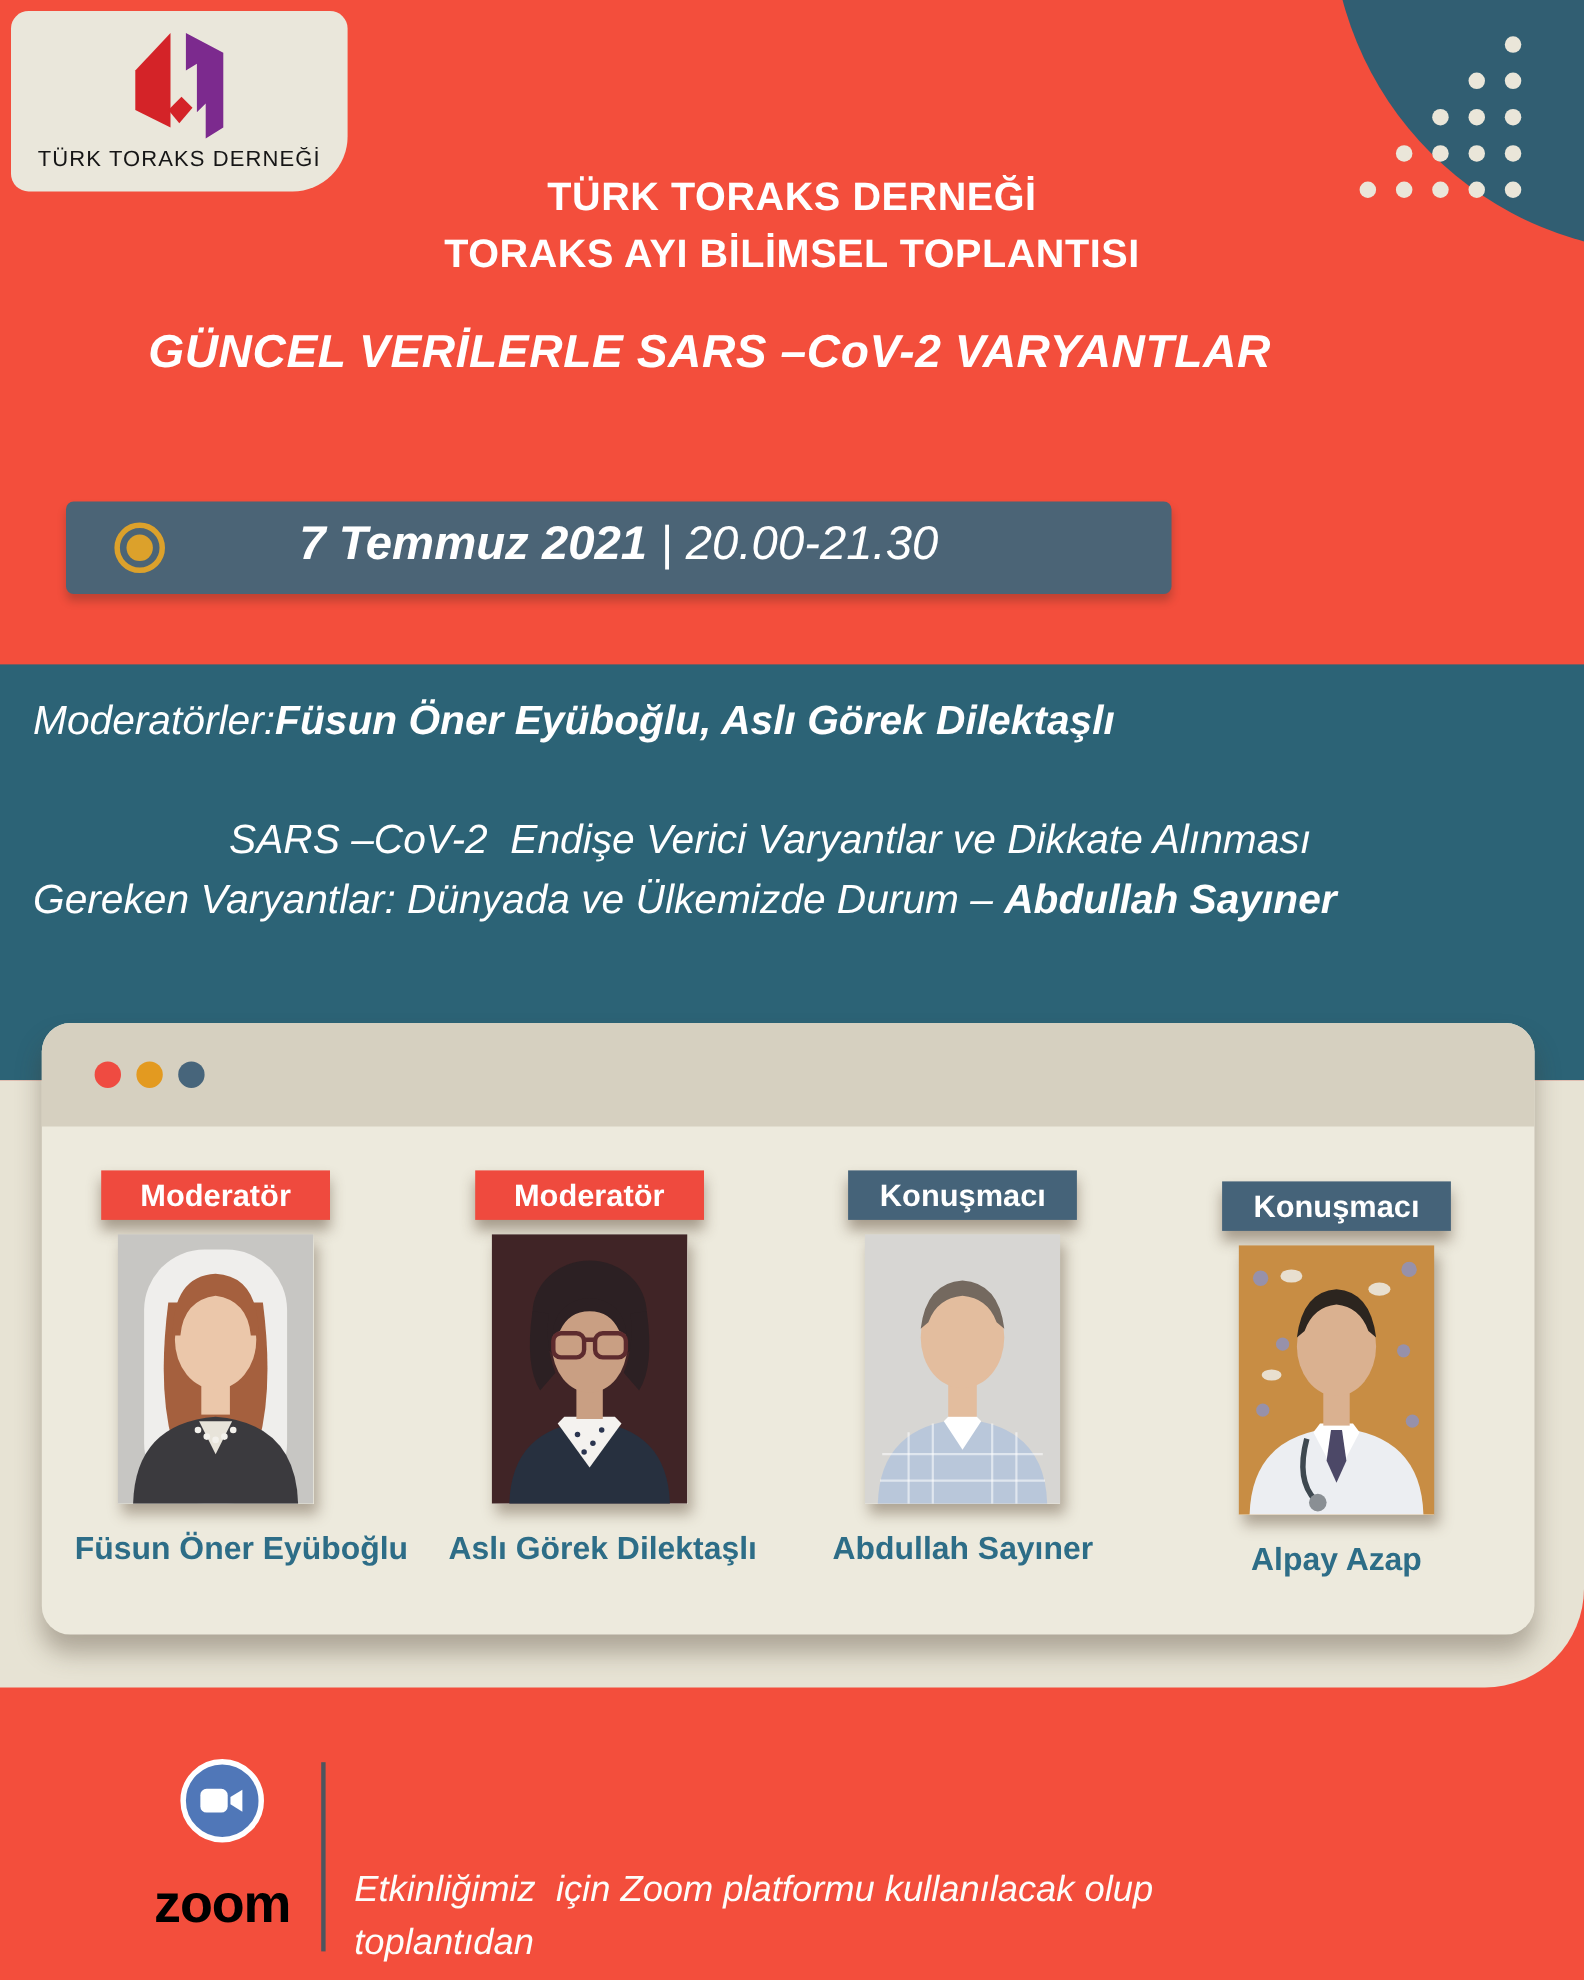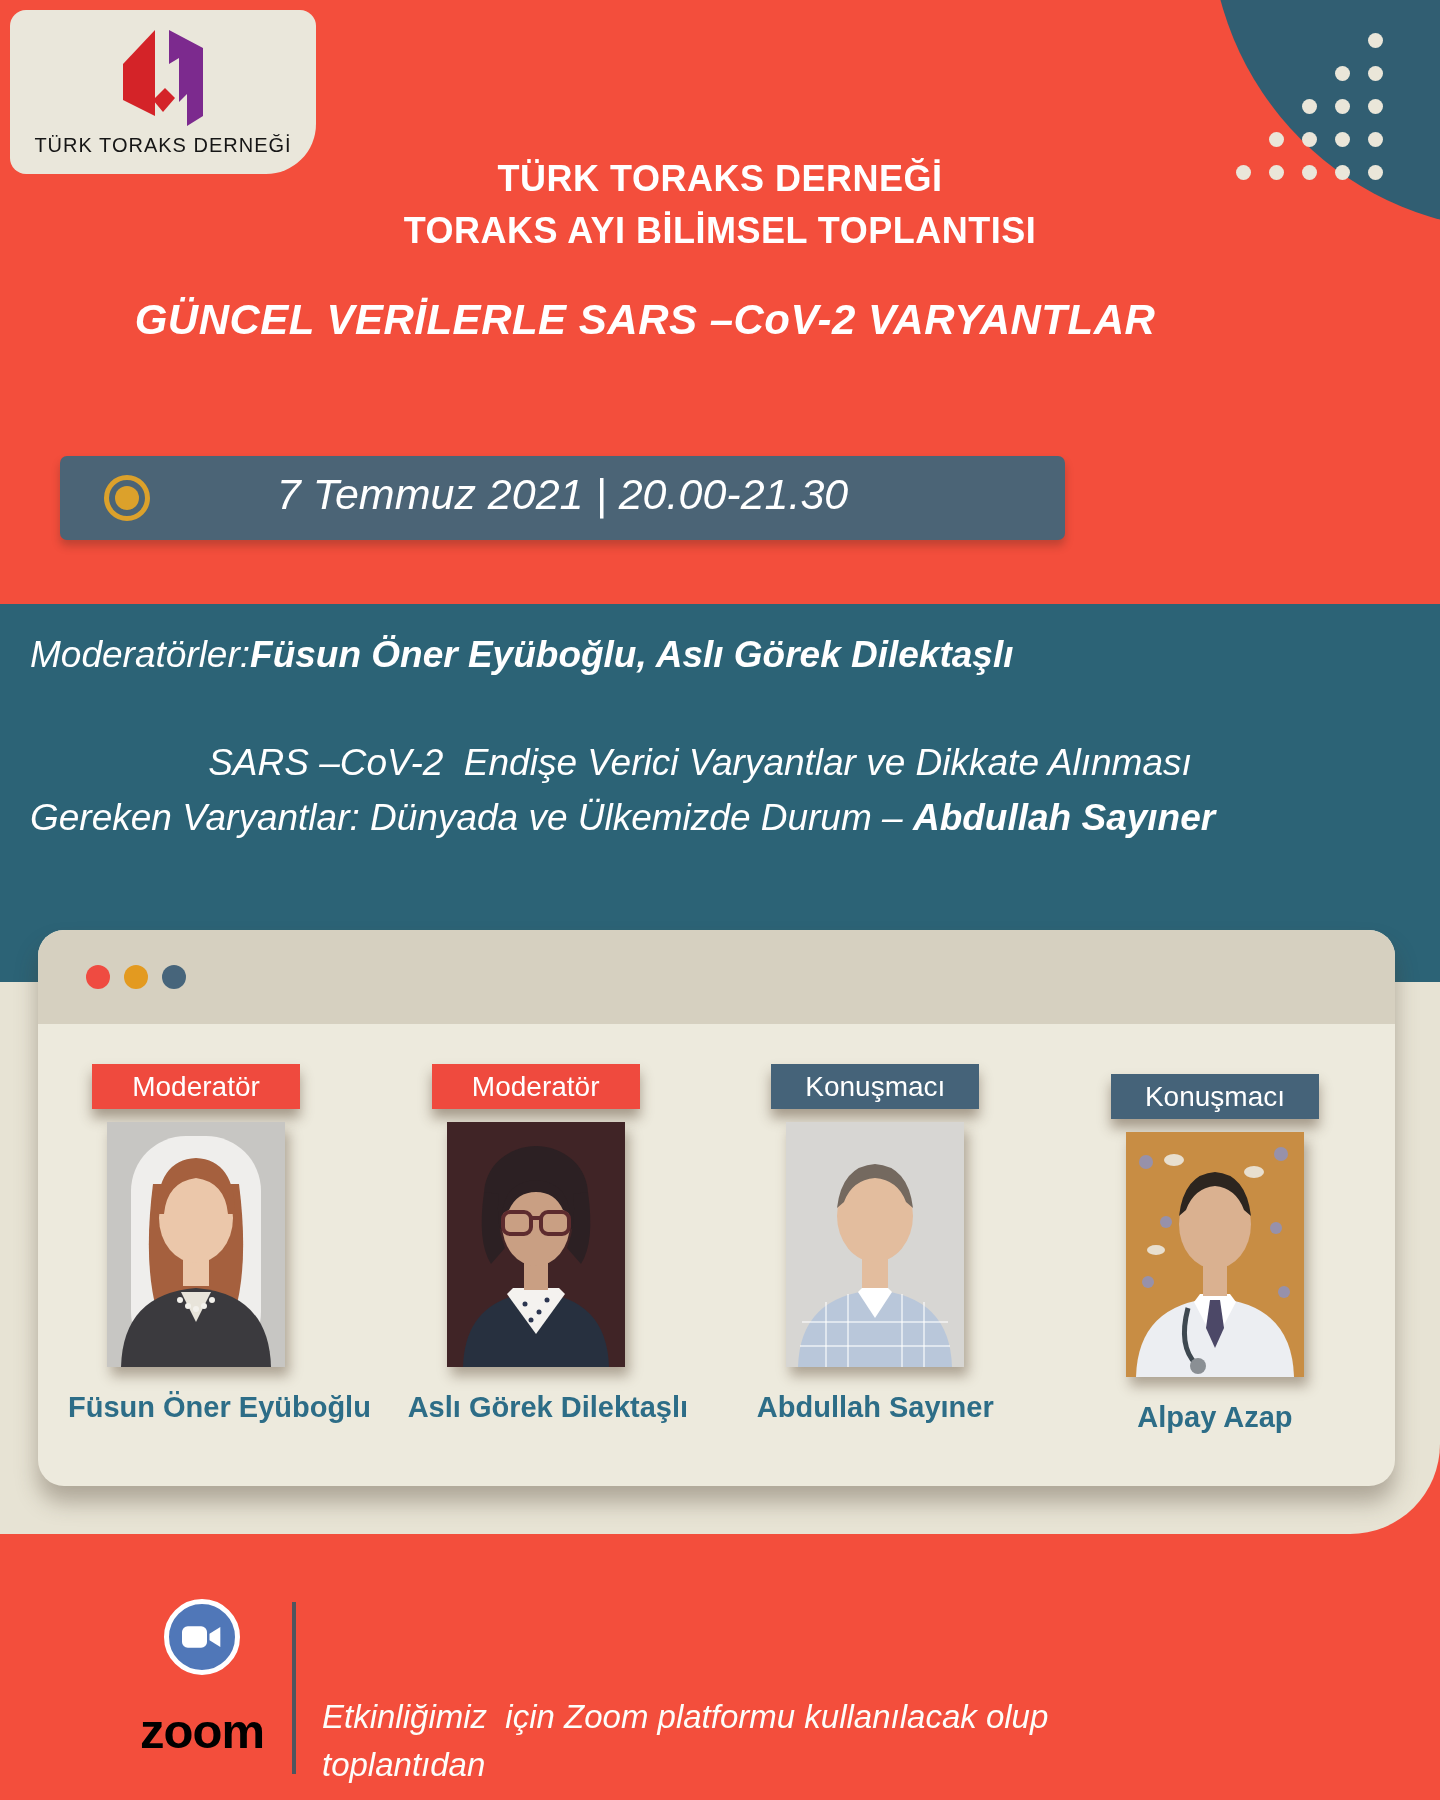--- a/index.html
+++ b/index.html
@@ -47,21 +47,21 @@
     border:5px solid #dca12b; border-radius:50%;
   }
   .target-icon::after {
     content:""; position:absolute; left:6px; top:6px; width:24px; height:24px;
     border-radius:50%; background:#dca12b;
   }
   .date-text {
     position:absolute; left:0; right:0; top:14px; text-align:center;
     color:#fff; font-size:43px; font-style:italic; white-space:pre;
   }
-  .date-text .d { font-weight:normal; }
+  .date-text .d { font-weight:bold; }
   .date-text .sep { font-weight:normal; padding:0 12px; }
   
   .program {
     position:absolute; left:0; top:604px; width:1440px; height:378px;
     background:#2c6376; color:#fff; font-style:italic; font-size:37px;
   }
   .program .line { position:absolute; white-space:pre-wrap; }
   .program b { font-weight:bold; }
   .mod-line { top:30px; left:30px; }
   .mod-line .names { font-weight:bold; }
@@ -87,21 +87,21 @@
   .wdot.y { left:86px;  background:#e39a20; }
   .wdot.b { left:124px; background:#47657b; }
   .cols {
     position:absolute; left:0; top:94px; right:0; bottom:0;
     display:flex; justify-content:space-between; padding:40px 52px 0 30px;
   }
   .col { width:256px; text-align:center; }
   .col.offset { padding-top:10px; }
   .role-badge {
     display:inline-block; width:208px; height:45px; line-height:45px;
-    background:var(--role-bg); color:#fff; font-weight:normal; font-size:28px;
+    background:var(--role-bg); color:#fff; font-weight:bold; font-size:28px;
     box-shadow:0 9px 12px rgba(80,60,40,.45);
   }
   .photo { margin-top:13px; width:178px; height:245px;
            box-shadow:4px 9px 12px rgba(80,60,40,.4); display:inline-block; }
   .person-name { margin-top:20px; font-weight:bold; font-size:29px; color:#2d6d87; white-space:nowrap; }
   
   .zoom-circle {
     position:absolute; left:164px; top:1599px; width:76px; height:76px;
     border:5px solid #fff; border-radius:50%; background:#5077b8;
   }

